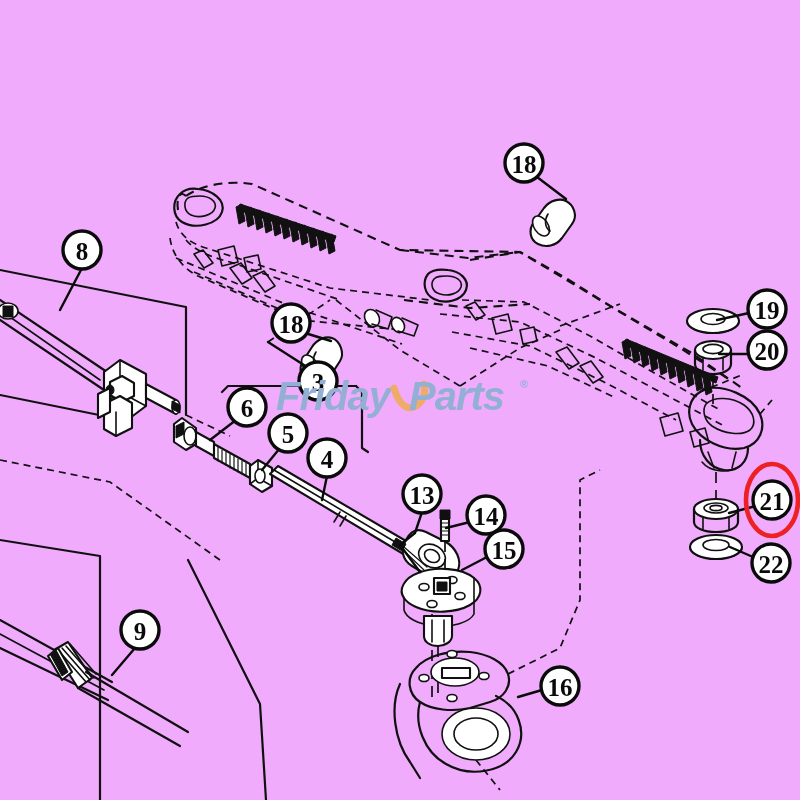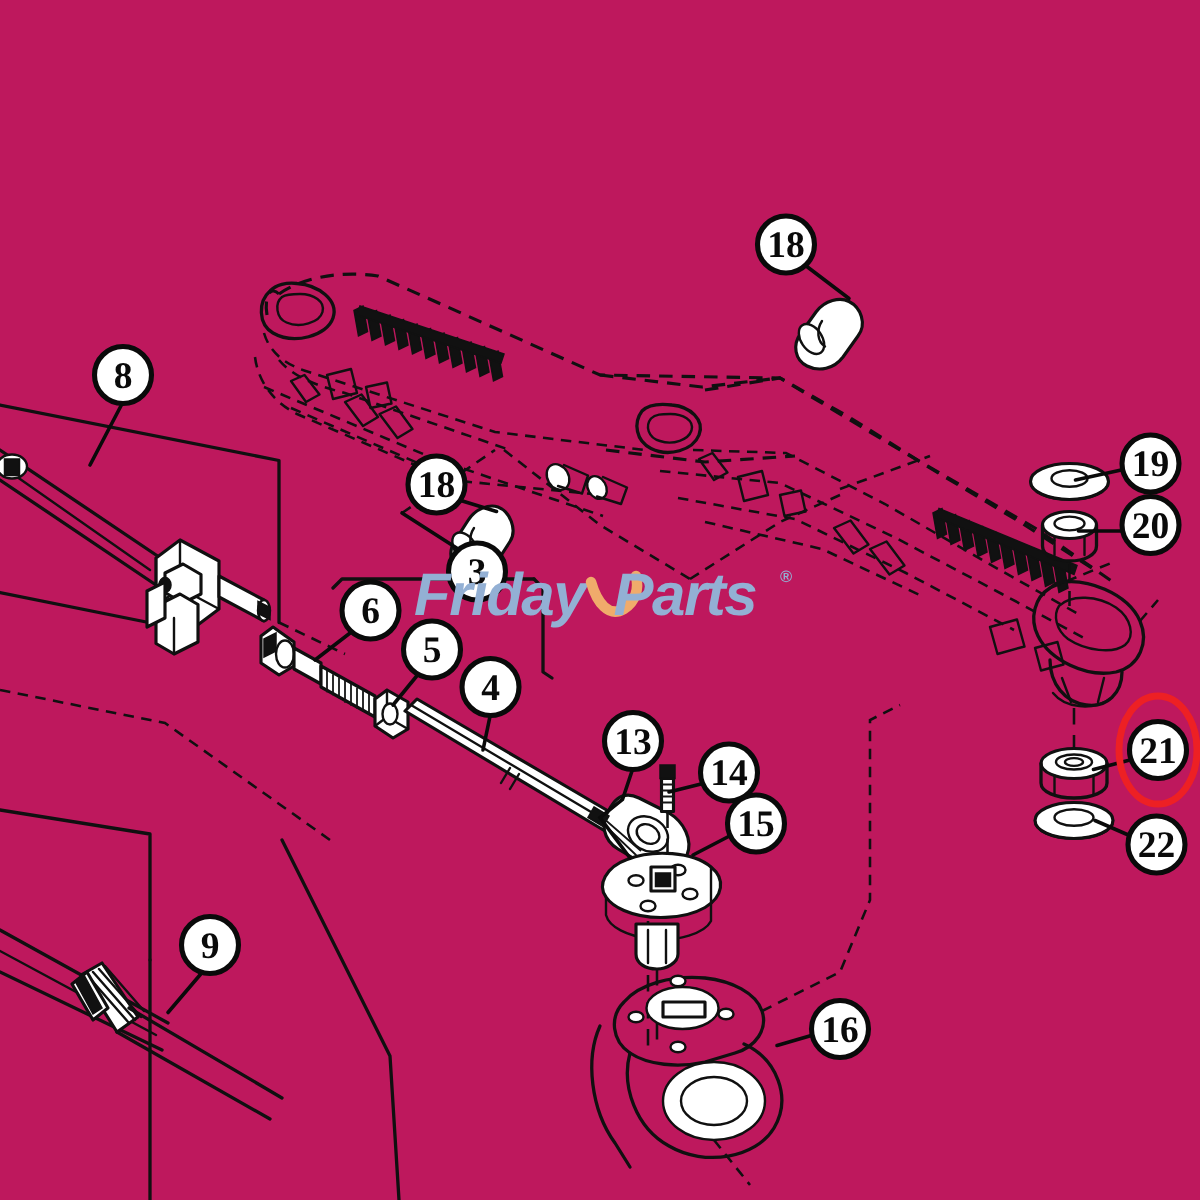--- a/index.html
+++ b/index.html
@@ -4,21 +4,21 @@
 <style>
   html, body {
     margin: 0;
     padding: 0;
     background: #ffffff;
   }
   #diagram-root {
     position: relative;
     width: 800px;
     height: 800px;
-    background: #be185d;
+    background: #f0abfc;
     overflow: hidden;
     font-family: "Liberation Serif", serif;
   }
   #parts-svg {
     position: absolute;
     left: 0;
     top: 0;
     width: 800px;
     height: 800px;
     display: block;

